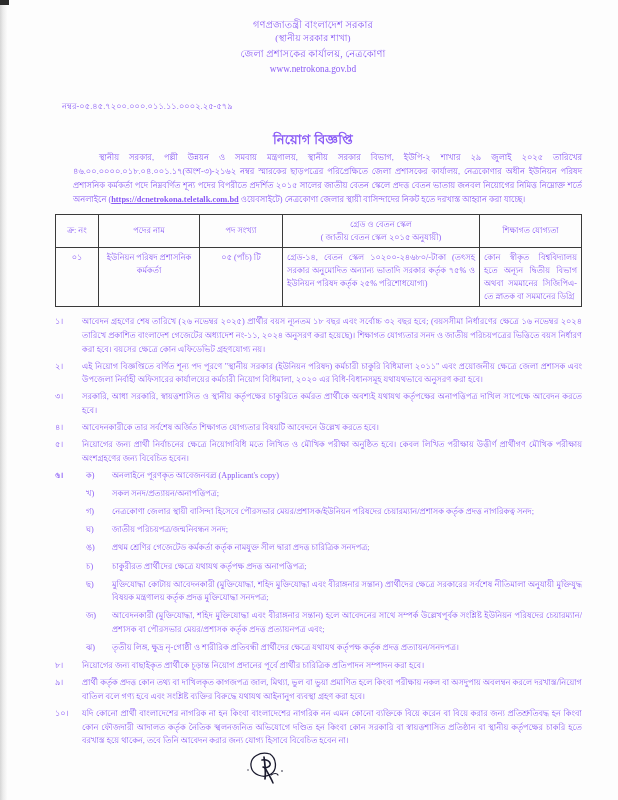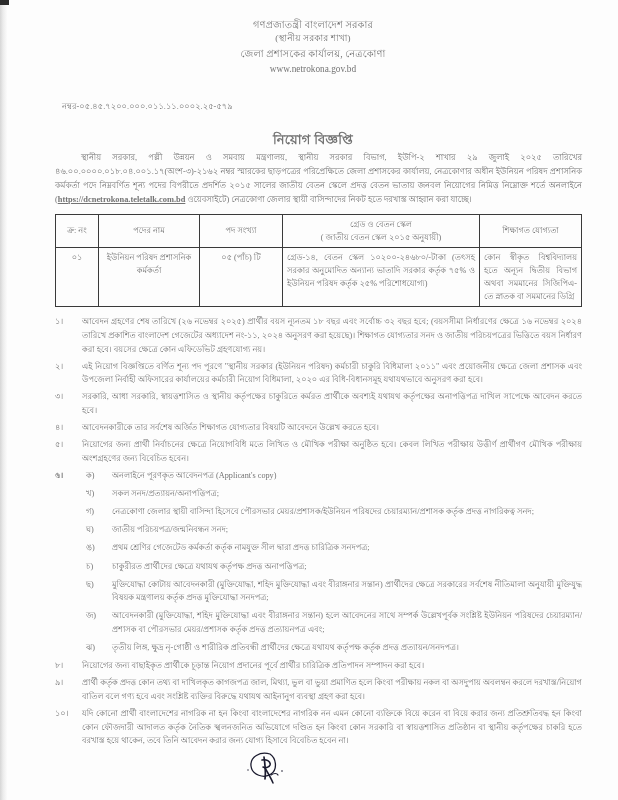--- a/index.html
+++ b/index.html
@@ -7,21 +7,21 @@
     padding: 0;
     background: #ffffff;
   }
   .page {
     position: relative;
     width: 618px;
     height: 800px;
     background: #fdfdfd;
     overflow: hidden;
     font-family: "Liberation Serif", "DejaVu Serif", serif;
-    color: #737373;
+    color: #8b5cf6;
     box-sizing: border-box;
     padding-left: 12px;
   }
   
   .scan-edge {
     position: absolute;
     left: 0; top: 0;
     width: 7px; height: 800px;
     background: linear-gradient(90deg, #cfcfcf 0%, #e9e9e9 45%, #fbfbfb 100%);
     opacity: .85;
@@ -93,21 +93,21 @@
   .doc-title {
     text-align: center;
     font-size: 13px;
     font-weight: bold;
     margin-top: -4px;
     letter-spacing: .3px;
   }
 
   
   .intro {
-    margin: 0 36px 0 47px;
+    margin: 0 36px 0 65px;
     font-size: 8.3px;
     line-height: 1.68;
     text-align: justify;
     text-indent: 26px;
   }
   .intro .link {
     font-weight: bold;
     text-decoration: underline;
     font-family: "Liberation Serif", "DejaVu Serif", serif;
     font-size: 8.4px;
@@ -278,21 +278,21 @@
       </li>
 
       <li>
         <span class="marker">৬।</span>
       </li>
 
       <li>
         <span class="marker">৭।</span>
         <ol class="sub-list">
           <li>
-            <span class="marker">ক)</span><span>অনলাইনে পূরণকৃত আবেদনপত্র (Applicant's copy)</span>
+            <span class="marker">ক)</span><span>অনলাইনে পূরণকৃত আবেজনবল্র (Applicant's copy)</span>
           </li>
           <li>
             <span class="marker">খ)</span><span>সকল সনদ/প্রত্যায়ন/অনাপত্তিপত্র;</span>
           </li>
           <li>
             <span class="marker">গ)</span><span>নেত্রকোণা জেলার স্থায়ী বাসিন্দা হিসেবে পৌরসভার মেয়র/প্রশাসক/ইউনিয়ন পরিষদের চেয়ারম্যান/প্রশাসক কর্তৃক প্রদত্ত নাগরিকত্ব সনদ;</span>
           </li>
           <li>
             <span class="marker">ঘ)</span><span>জাতীয় পরিচয়পত্র/জন্মনিবন্ধন সনদ;</span>
           </li>

